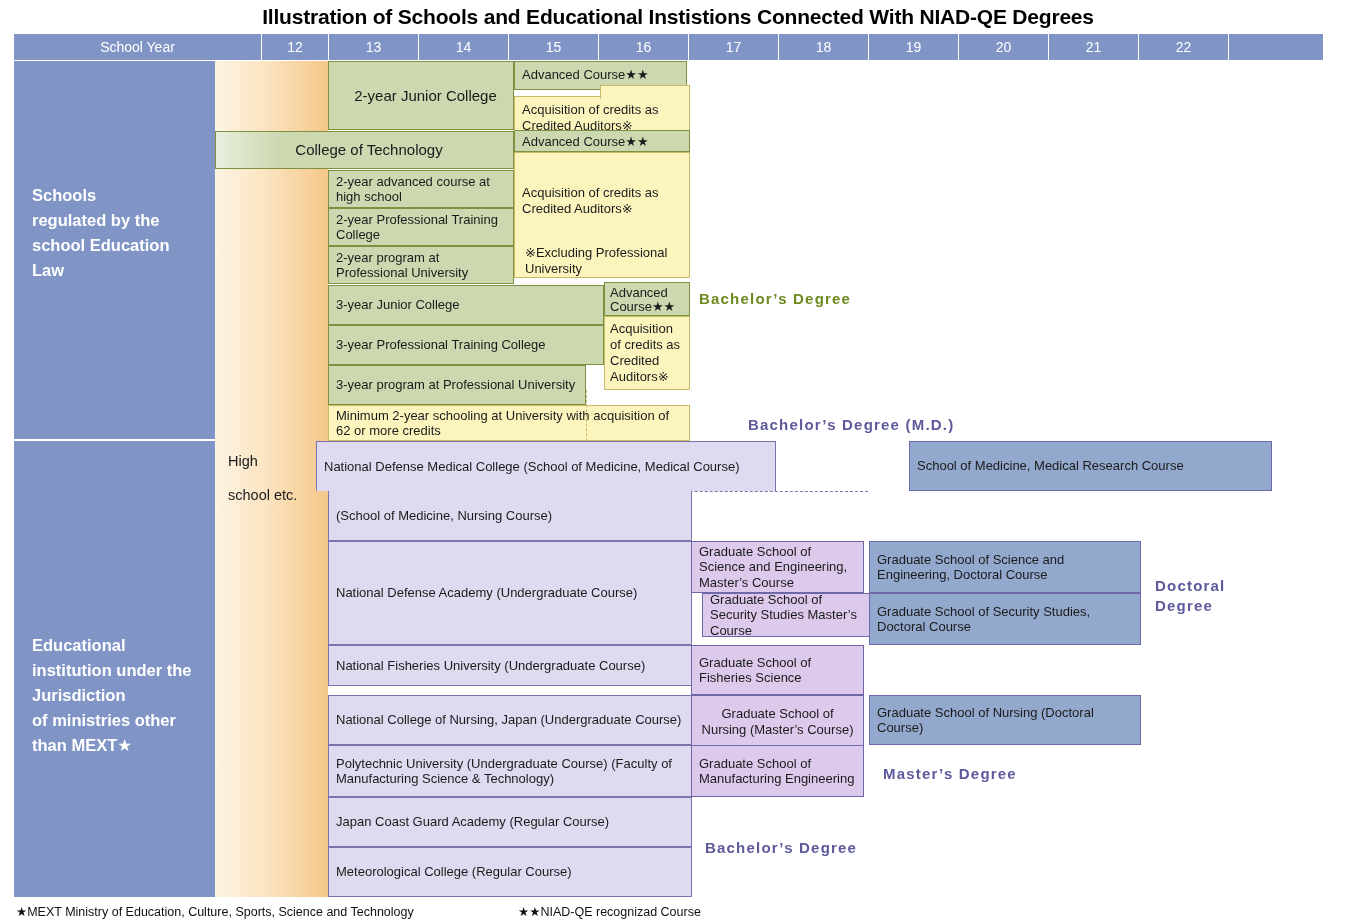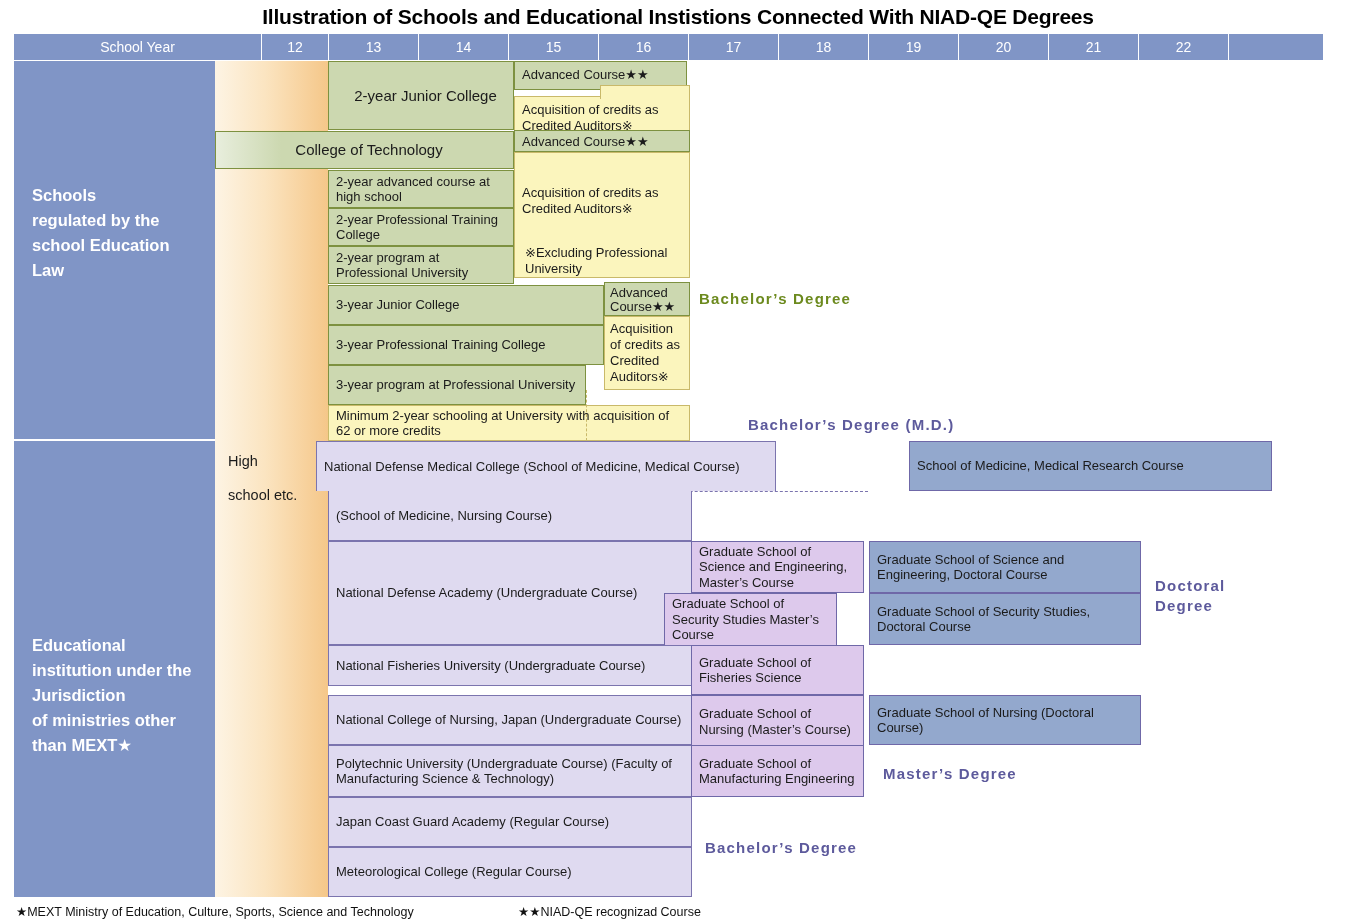--- a/index.html
+++ b/index.html
@@ -148,31 +148,31 @@
   <div class="bx lilac vmid" style="left:328px;top:491px;width:364px;height:50px;border-top:none;">(School of Medicine, Nursing Course)</div>
 
   <div class="bx steel vmid" style="left:909px;top:441px;width:363px;height:50px;">School of Medicine, Medical Research Course</div>
 
   <div class="bx lilac vmid" style="left:328px;top:541px;width:364px;height:104px;">National Defense Academy (Undergraduate Course)</div>
 
   <div class="bx violet vmid" style="left:691px;top:541px;width:173px;height:52px;">Graduate School of Science and Engineering, Master’s Course</div>
 
   <div class="bx steel vmid" style="left:869px;top:541px;width:272px;height:52px;">Graduate School of Science and Engineering, Doctoral Course</div>
 
-  <div class="bx violet vmid" style="left:664px;top:593px;width:173px;height:53px;">Graduate School of Security Studies Master’s Course</div>
+  <div class="bx violet vmid" style="left:702px;top:593px;width:173px;height:44px;">Graduate School of Security Studies Master’s Course</div>
 
   <div class="bx steel vmid" style="left:869px;top:593px;width:272px;height:52px;">Graduate School of Security Studies, Doctoral Course</div>
 
   <div class="bx lilac vmid" style="left:328px;top:645px;width:364px;height:41px;">National Fisheries University (Undergraduate Course)</div>
 
   <div class="bx violet vmid" style="left:691px;top:645px;width:173px;height:50px;">Graduate School of Fisheries Science</div>
 
   <div class="bx lilac vmid" style="left:328px;top:695px;width:364px;height:50px;">National College of Nursing, Japan (Undergraduate Course)</div>
 
-  <div class="bx violet vmid" style="left:691px;top:695px;width:173px;height:53px;">Graduate School of Nursing (Master’s Course)</div>
+  <div class="bx violet vmid" style="left:691px;top:695px;width:173px;height:53px;text-align:center;">Graduate School of Nursing (Master’s Course)</div>
 
   <div class="bx steel vmid" style="left:869px;top:695px;width:272px;height:50px;">Graduate School of Nursing (Doctoral Course)</div>
 
   <div class="bx lilac vmid" style="left:328px;top:745px;width:364px;height:52px;">Polytechnic University (Undergraduate Course) (Faculty of Manufacturing Science &amp; Technology)</div>
 
   <div class="bx violet vmid" style="left:691px;top:745px;width:173px;height:52px;">Graduate School of Manufacturing Engineering</div>
 
   <div class="bx lilac vmid" style="left:328px;top:797px;width:364px;height:50px;">Japan Coast Guard Academy (Regular Course)</div>
 
   <div class="bx lilac vmid" style="left:328px;top:847px;width:364px;height:50px;">Meteorological College (Regular Course)</div>

